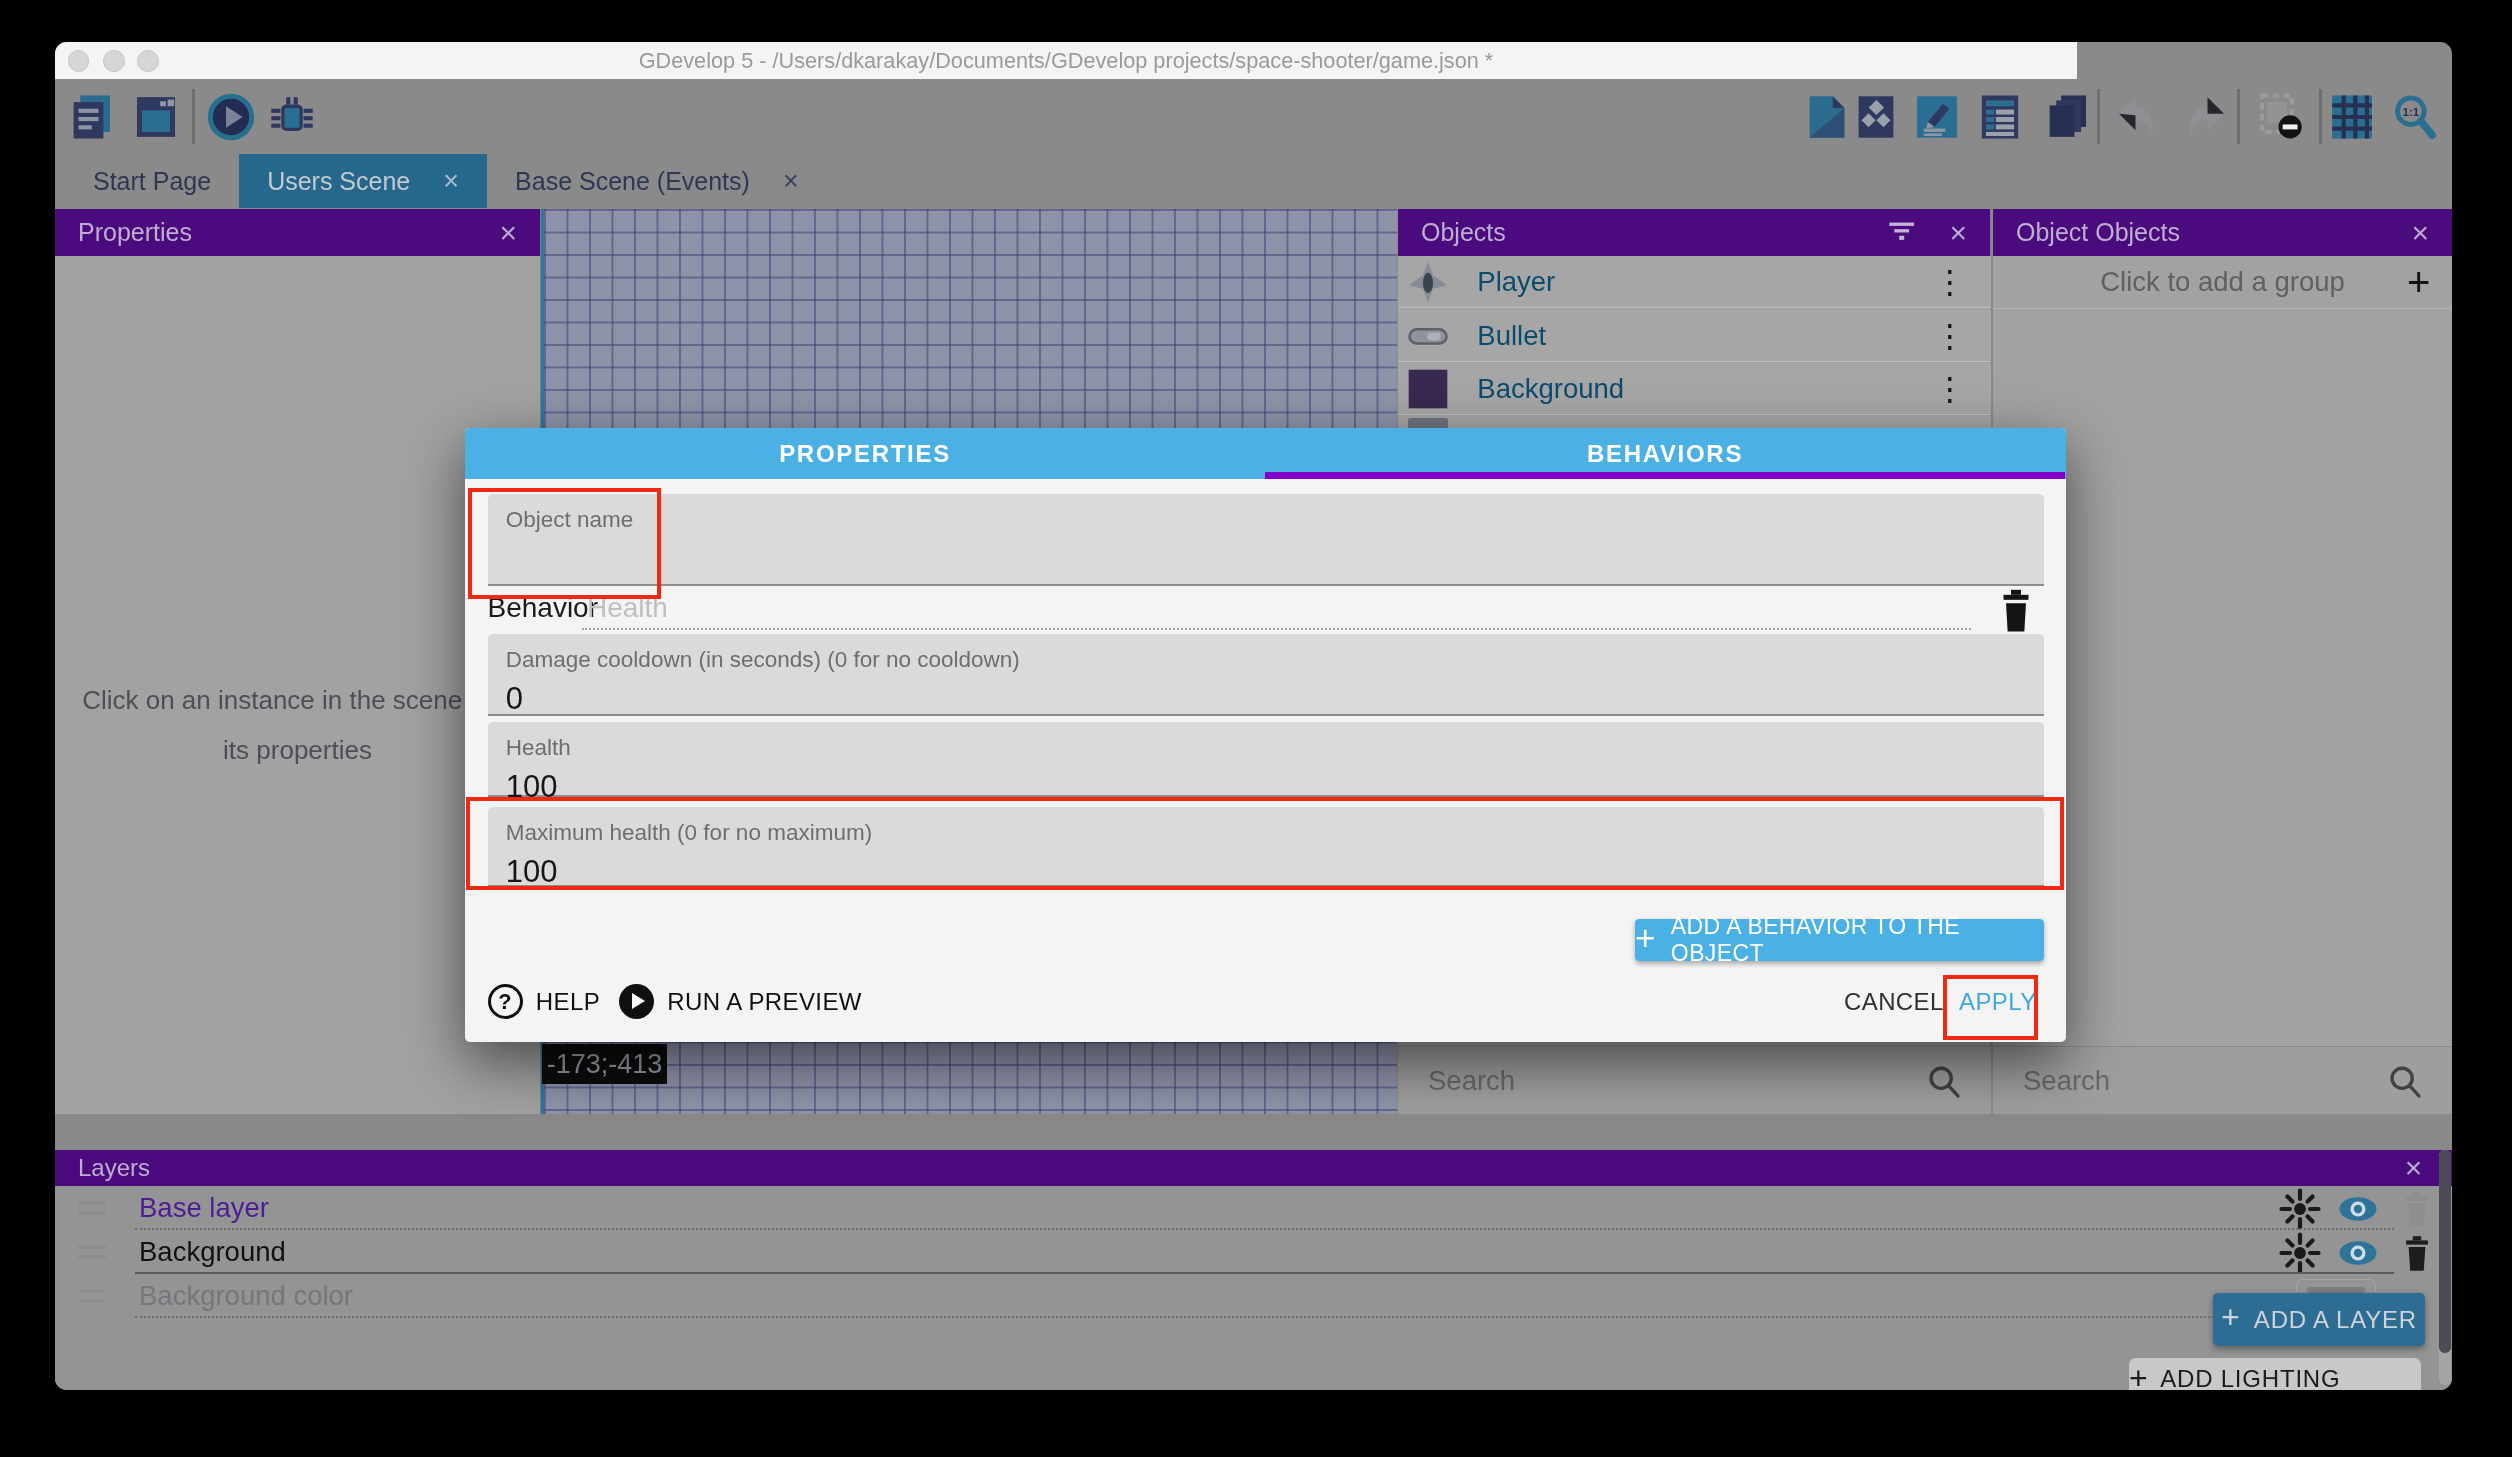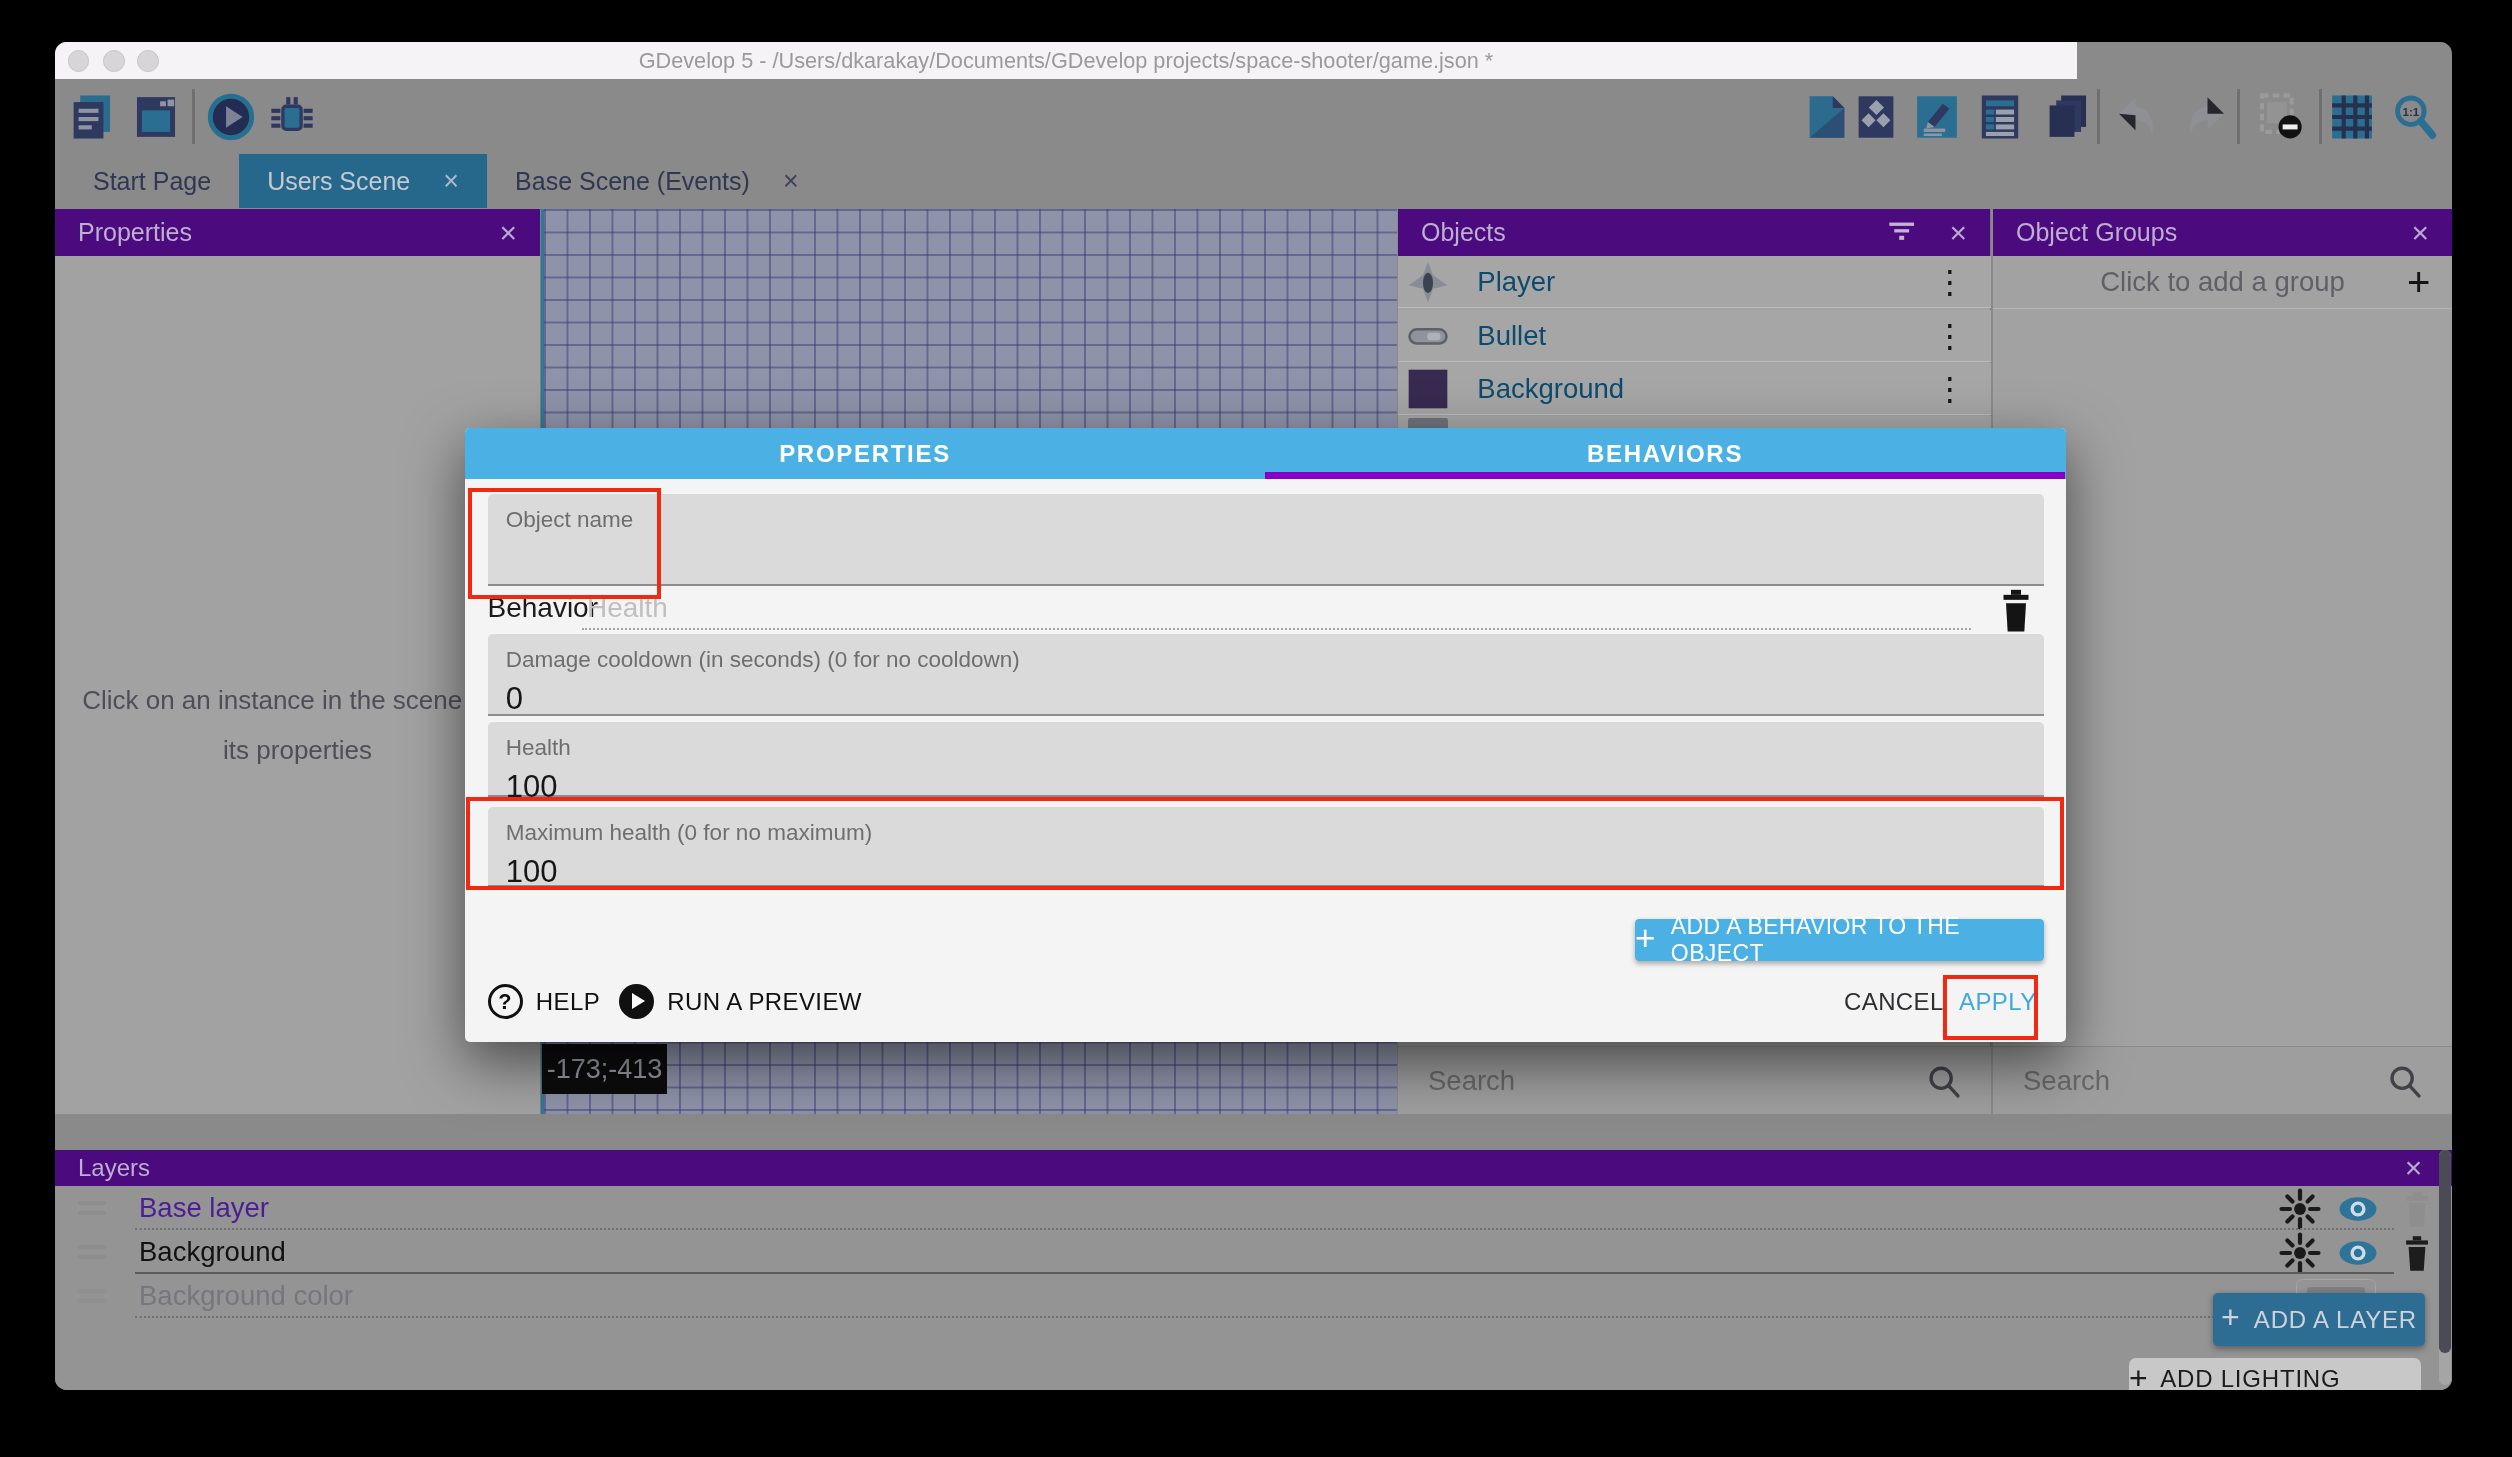--- a/index.html
+++ b/index.html
@@ -22,21 +22,21 @@
   .tab .x{margin-left:33px;font-size:27px;color:inherit;opacity:.85;}
   
   .panel-hdr{background:#4b0b7e;color:#bdb0cf;font-size:25px;display:flex;align-items:center;padding:0 23px;}
   .panel-hdr .x{margin-left:auto;font-size:30px;color:#b9abce;line-height:1;}
   .props-panel{left:0;top:167px;width:486px;height:905px;background:#a2a2a2;border-right:1.7px solid #7e7e7e;overflow:hidden;}
   .props-msg{position:absolute;width:100%;text-align:center;font-size:26px;color:#4e4e57;white-space:nowrap;}
   
   .canvas{left:486px;top:167px;width:856px;height:905px;background-color:#8f93a9;
     background-image:linear-gradient(rgba(58,58,118,.5) 1.7px,transparent 1.7px),linear-gradient(90deg,rgba(58,58,118,.5) 1.7px,transparent 1.7px);
     background-size:22.5px 22.5px;border-left:3.3px solid #2e7a99;}
-  .coordbadge{left:487px;top:1002px;width:125px;height:50px;background:#0c0c0c;color:#979ba5;font-size:27px;display:flex;align-items:center;justify-content:center;}
+  .coordbadge{left:487px;top:1002px;width:125px;height:40px;background:#0c0c0c;color:#979ba5;font-size:27px;display:flex;align-items:center;justify-content:center;}
   
   .objects-panel{left:1343px;top:167px;width:593px;height:905px;background:#a2a2a2;border-right:1.7px solid #7e7e7e;}
   .obj-row{position:absolute;left:0;width:593px;height:52px;background:#a6a6a6;border-bottom:1.7px solid #bcbcbc;display:flex;align-items:center;}
   .obj-ic{width:43px;height:43px;margin-left:8.3px;display:flex;align-items:center;justify-content:center;}
   .obj-name{font-size:27.5px;color:#0c4a6e;margin-left:28px;}
   .kebab{position:absolute;right:25px;font-size:32px;color:#141414;}
   .searchbar{position:absolute;height:68px;background:#9e9e9e;border-top:1.7px solid #8b8b8b;display:flex;align-items:center;}
   .search-ph{font-size:27.5px;color:#686868;margin-left:30px;}
   .mag{position:absolute;right:28px;top:16.7px;}
   
@@ -298,21 +298,21 @@
         <svg width="37" height="37" viewBox="0 0 44 44">
               <circle cx="18" cy="17" r="12" fill="none" stroke="#414147" stroke-width="4"></circle>
               <line x1="27" y1="26" x2="38" y2="38" stroke="#414147" stroke-width="4" stroke-linecap="round"></line>
             </svg>
       </span>
     </div>
   </div>
 
   <div class="abs groups-panel">
     <div class="panel-hdr" style="height:47px">
-      <span>Object Groups</span>
+      <span>Object Objects</span>
       <span class="x">×</span>
     </div>
     <div class="group-row">
       <span class="group-empty">Click to add a group</span>
       <span class="group-plus">+</span>
     </div>
     <div class="searchbar" style="left:0;top:837px;width:459px">
       <span class="search-ph">Search</span>
       <span class="mag">
         <svg width="37" height="37" viewBox="0 0 44 44">

